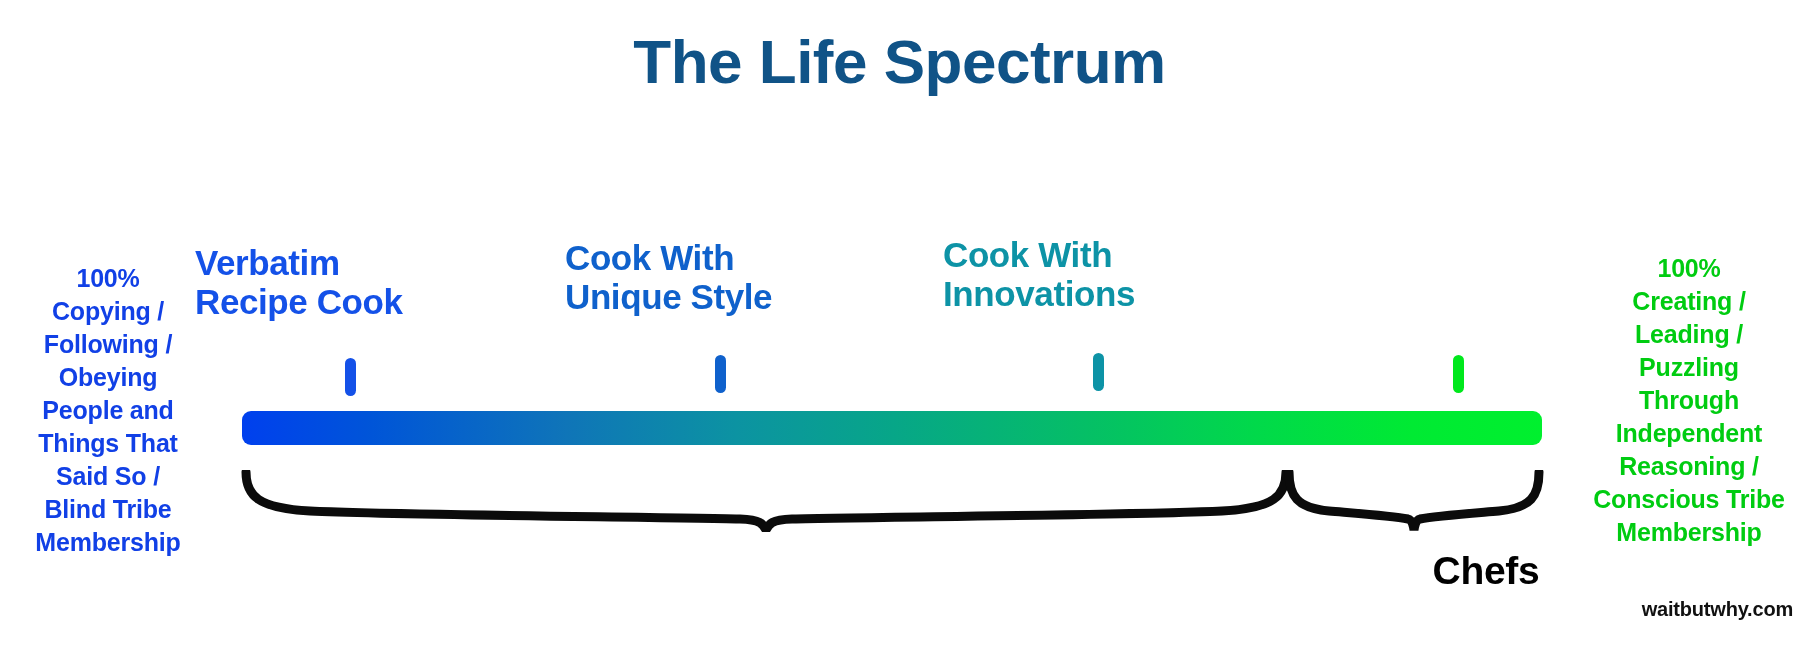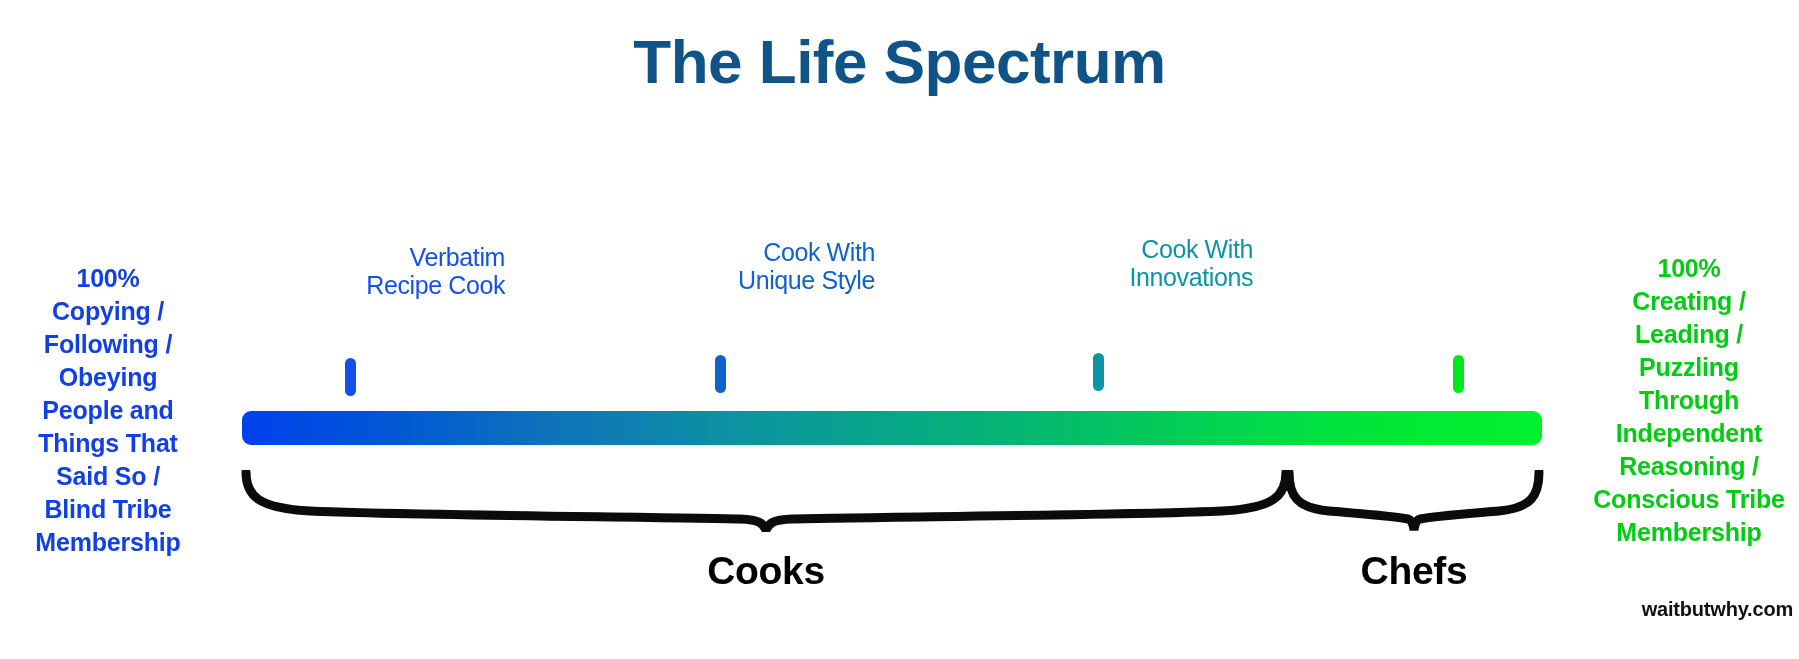--- a/index.html
+++ b/index.html
@@ -57,23 +57,23 @@
   .tick {
     position: absolute;
     width: 11px;
     height: 38px;
     border-radius: 6px;
   }
 
   
   .stop-label {
     position: absolute;
-    text-align: right;
-    font-weight: normal;
-    font-size: 25px;
+    text-align: left;
+    font-weight: bold;
+    font-size: 35px;
     line-height: 1.12;
     letter-spacing: -0.4px;
     white-space: pre-line;
   }
 
   
   .end-caption {
     position: absolute;
     text-align: center;
     font-weight: bold;
@@ -164,19 +164,18 @@
     </svg>
   </div>
 
   <div class="brace" style="left:1283px; top:470px;">
     <svg width="262" height="62" viewBox="0 0 262 62" fill="none" xmlns="http://www.w3.org/2000/svg">
       <path d="M6 2 C6 26, 14 38, 46 41 C82 44, 110 46, 125 49 C129 50, 130 54, 131 60
                C132 54, 133 50, 137 49 C152 46, 180 44, 216 41 C248 38, 256 26, 256 2" stroke="#0b0b0b" stroke-width="9" stroke-linecap="round" fill="none"></path>
     </svg>
   </div>
 
-  <div class="group-label" style="left:616px; top:549px; width:300px;">Cooks</div>
 
-  <div class="group-label" style="left:1264px; top:549px; width:300px;">Chefs</div>
+  <div class="group-label" style="left:1336px; top:549px; width:300px;">Chefs</div>
 
   <div id="watermark">waitbutwhy.com</div>
 
 </div>
 
 </body></html>

